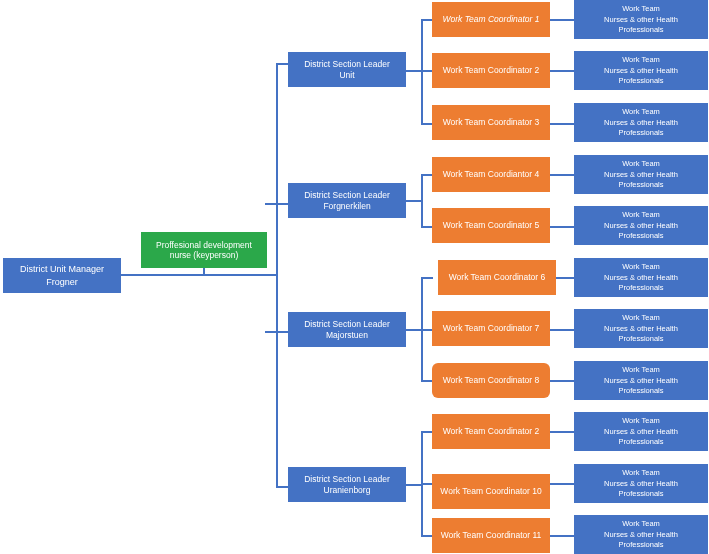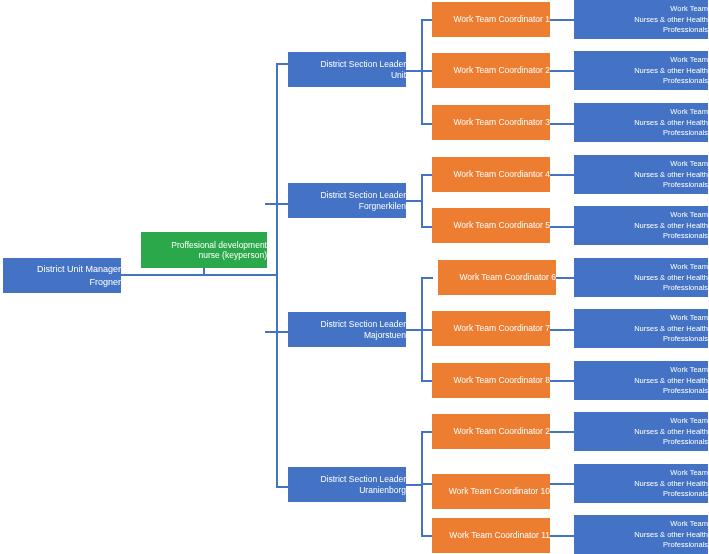--- a/index.html
+++ b/index.html
@@ -30,21 +30,20 @@
     justify-content: center;
     text-align: center;
     color: #ffffff;
     line-height: 1.18;
     z-index: 5;
     overflow: hidden;
   }
   .node .ln {
     display: block;
     width: 100%;
-    text-align: right;
   }
   .blue  { background: #4472C4; }
   .green { background: #2BA84A; }
   .orange{ background: #ED7D31; }
 
   .n-root {
     left: 3px; top: 258px; width: 118px; height: 35px;
     font-size: 9px;
   }
   .n-root .ln { padding: 1px 0; }
@@ -153,42 +152,42 @@
   </div>
   <div class="node blue n-leader" style="top:312px;">
     <span class="ln">District Section Leader</span>
     <span class="ln">Majorstuen</span>
   </div>
   <div class="node blue n-leader" style="top:467px;">
     <span class="ln">District Section Leader</span>
     <span class="ln">Uranienborg</span>
   </div>
 
-  <div class="node orange n-coord" style="top:2px;">
+  <div class="node orange n-coord" style="top:2px;font-style:italic;">
       <span class="ln">Work Team Coordinator 1</span>
     </div>
   <div class="node orange n-coord" style="top:53px;">
       <span class="ln">Work Team Coordinator 2</span>
     </div>
   <div class="node orange n-coord" style="top:105px;">
       <span class="ln">Work Team Coordinator 3</span>
     </div>
   <div class="node orange n-coord" style="top:157px;">
       <span class="ln">Work Team Coordiantor 4</span>
     </div>
   <div class="node orange n-coord" style="top:208px;">
       <span class="ln">Work Team Coordinator 5</span>
     </div>
   <div class="node orange n-coord" style="top:260px;margin-left:6px;">
       <span class="ln">Work Team Coordinator 6</span>
     </div>
   <div class="node orange n-coord" style="top:311px;">
       <span class="ln">Work Team Coordinator 7</span>
     </div>
-  <div class="node orange n-coord" style="top:363px;">
+  <div class="node orange n-coord" style="top:363px;border-radius:6px;">
       <span class="ln">Work Team Coordinator 8</span>
     </div>
   <div class="node orange n-coord" style="top:414px;">
       <span class="ln">Work Team Coordinator 2</span>
     </div>
   <div class="node orange n-coord" style="top:474px;">
       <span class="ln">Work Team Coordinator 10</span>
     </div>
   <div class="node orange n-coord" style="top:518px;">
       <span class="ln">Work Team Coordinator 11</span>

